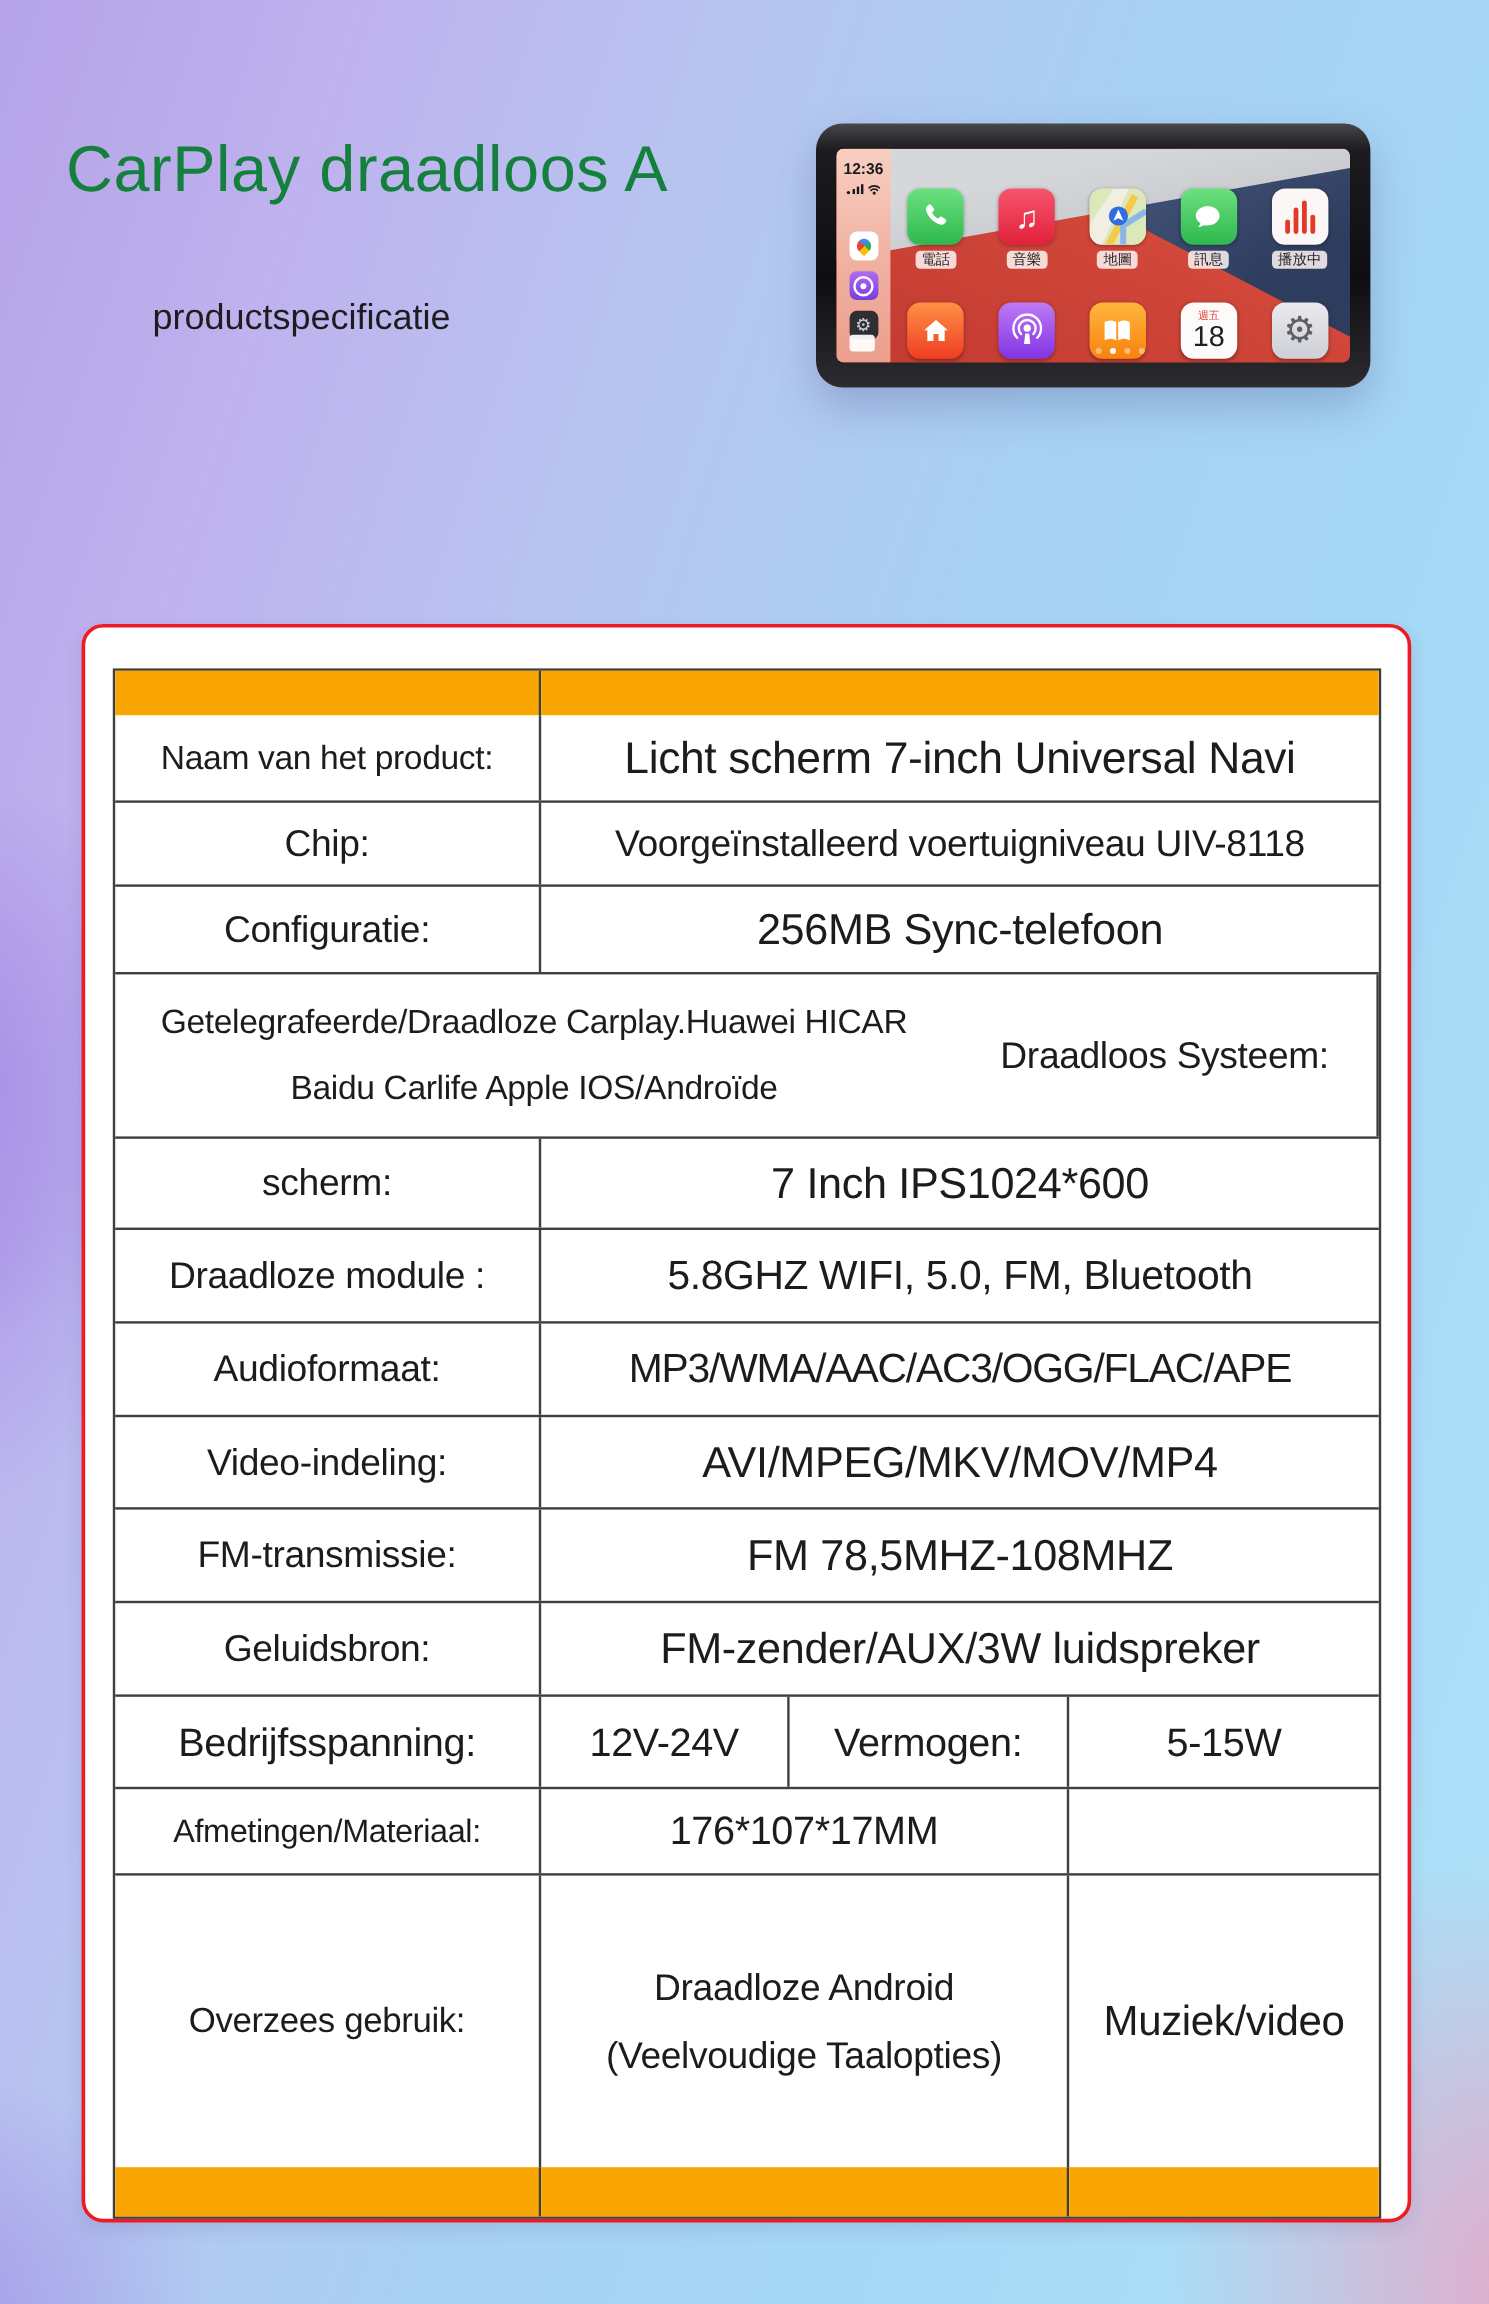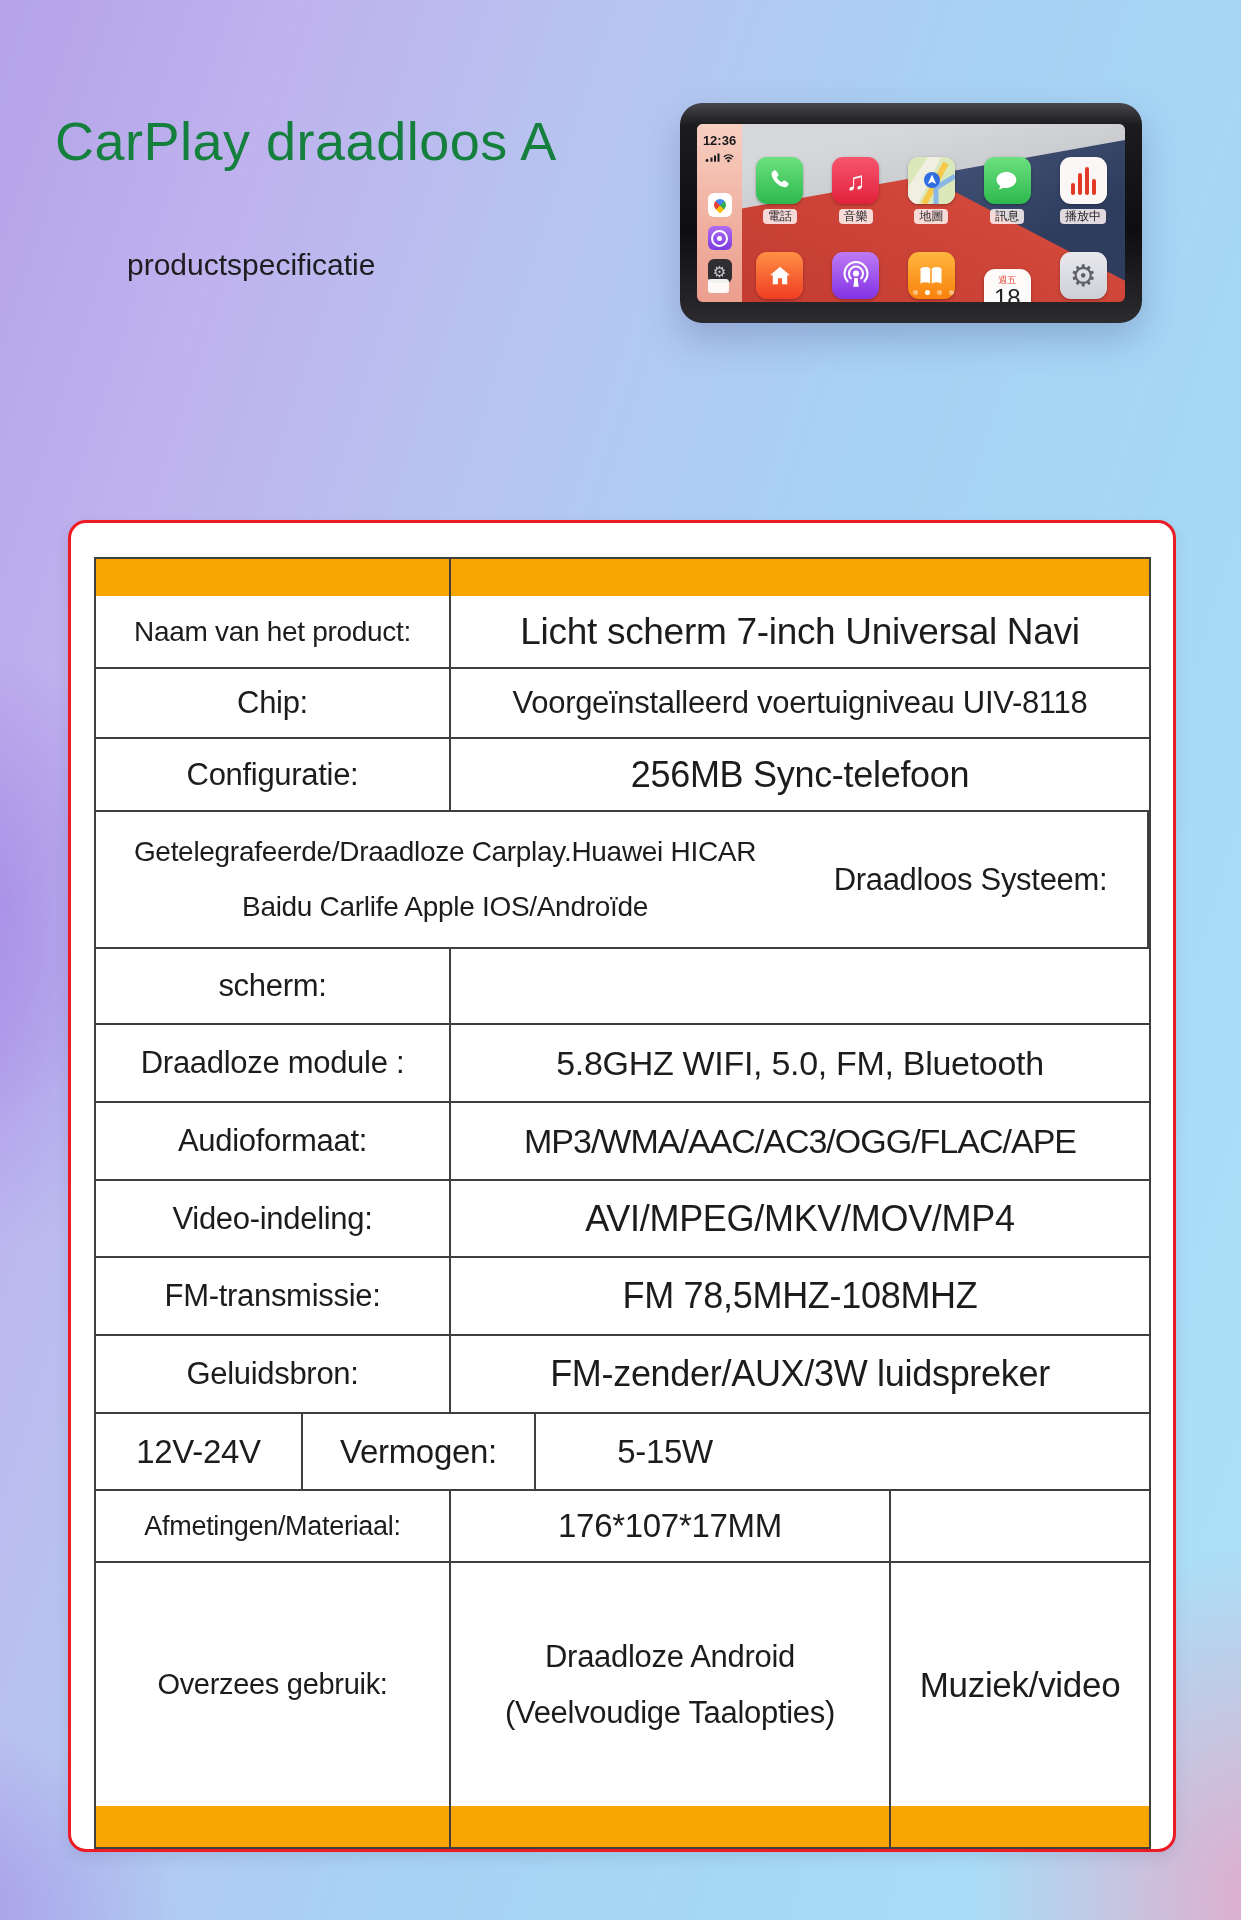--- a/index.html
+++ b/index.html
@@ -47,21 +47,21 @@
     padding:0 5px;border-radius:4px;white-space:nowrap;}
   .ic-phone,.ic-msg{background:linear-gradient(180deg,#6ce07f,#2eb84e);}
   .ic-music{background:linear-gradient(180deg,#f6556d,#e2213c);color:#fff;font-size:26px;line-height:1;}
   .ic-maps{background:#e8eedd;}
   .ic-np{background:#fbf7f6;}
   .bars{display:flex;align-items:flex-end;gap:3px;height:28px;}
   .bars span{width:4px;border-radius:2px;background:#e33a28;display:block;}
   .ic-car{background:linear-gradient(180deg,#ff9044,#ef3d23);}
   .ic-podcast{background:linear-gradient(180deg,#bd7af5,#8333e3);}
   .ic-books{background:linear-gradient(180deg,#ffb63f,#f8820c);}
-  .ic-cal{background:#fdfbfa;flex-direction:column;margin-top:17px;}
+  .ic-cal{background:#fdfbfa;flex-direction:column;}
   .cal-wd{font-size:9px;color:#e04433;line-height:1;margin-top:3px;}
   .cal-day{font-size:24px;color:#202024;line-height:1.1;}
   .ic-settings{background:linear-gradient(180deg,#e9e9ed,#ced0d7);color:#5f5f66;font-size:30px;line-height:1;}
   .dots{position:absolute;bottom:7px;left:45px;right:0;display:flex;justify-content:center;gap:7px;z-index:2;}
   .dots span{width:5px;height:5px;border-radius:50%;background:rgba(255,255,255,.45);}
   .dots span.on{background:#fff;}
   .dash{position:absolute;left:11px;bottom:9px;width:21px;height:14px;border-radius:3px;background:#fff;opacity:.93;z-index:4;}
 
   
   .spec-panel{position:absolute;left:68px;top:520px;width:1108px;height:1332px;box-sizing:border-box;
@@ -249,20 +249,21 @@
     <div class="tr h135 r-draad">
       <div class="td cRest value">
         <div>Getelegrafeerde/Draadloze Carplay.Huawei HICAR</div>
         <div>Baidu Carlife Apple IOS/Androïde</div>
       </div>
       <div class="td c1 label">Draadloos Systeem:</div>
     </div>
 
     <div class="tr h74">
       <div class="td c1 label">scherm:</div>
+      <div class="td cRest value">7 Inch IPS1024*600</div>
     </div>
 
     <div class="tr h76 r-module">
       <div class="td c1 label">Draadloze module :</div>
       <div class="td cRest value">5.8GHZ WIFI, 5.0, FM, Bluetooth</div>
     </div>
 
     <div class="tr h76 r-audio">
       <div class="td c1 label">Audioformaat:</div>
       <div class="td cRest value">MP3/WMA/AAC/AC3/OGG/FLAC/APE</div>
@@ -277,20 +278,21 @@
       <div class="td c1 label">FM-transmissie:</div>
       <div class="td cRest value">FM 78,5MHZ-108MHZ</div>
     </div>
 
     <div class="tr h76">
       <div class="td c1 label">Geluidsbron:</div>
       <div class="td cRest value">FM-zender/AUX/3W luidspreker</div>
     </div>
 
     <div class="tr h75 r-bedrijf">
+      <div class="td c1 label">Bedrijfsspanning:</div>
       <div class="td c2">12V-24V</div>
       <div class="td c3">Vermogen:</div>
       <div class="td c4">5-15W</div>
     </div>
 
     <div class="tr h70 r-afm">
       <div class="td c1 label">Afmetingen/Materiaal:</div>
       <div class="td cMid value">176*107*17MM</div>
     </div>
 

